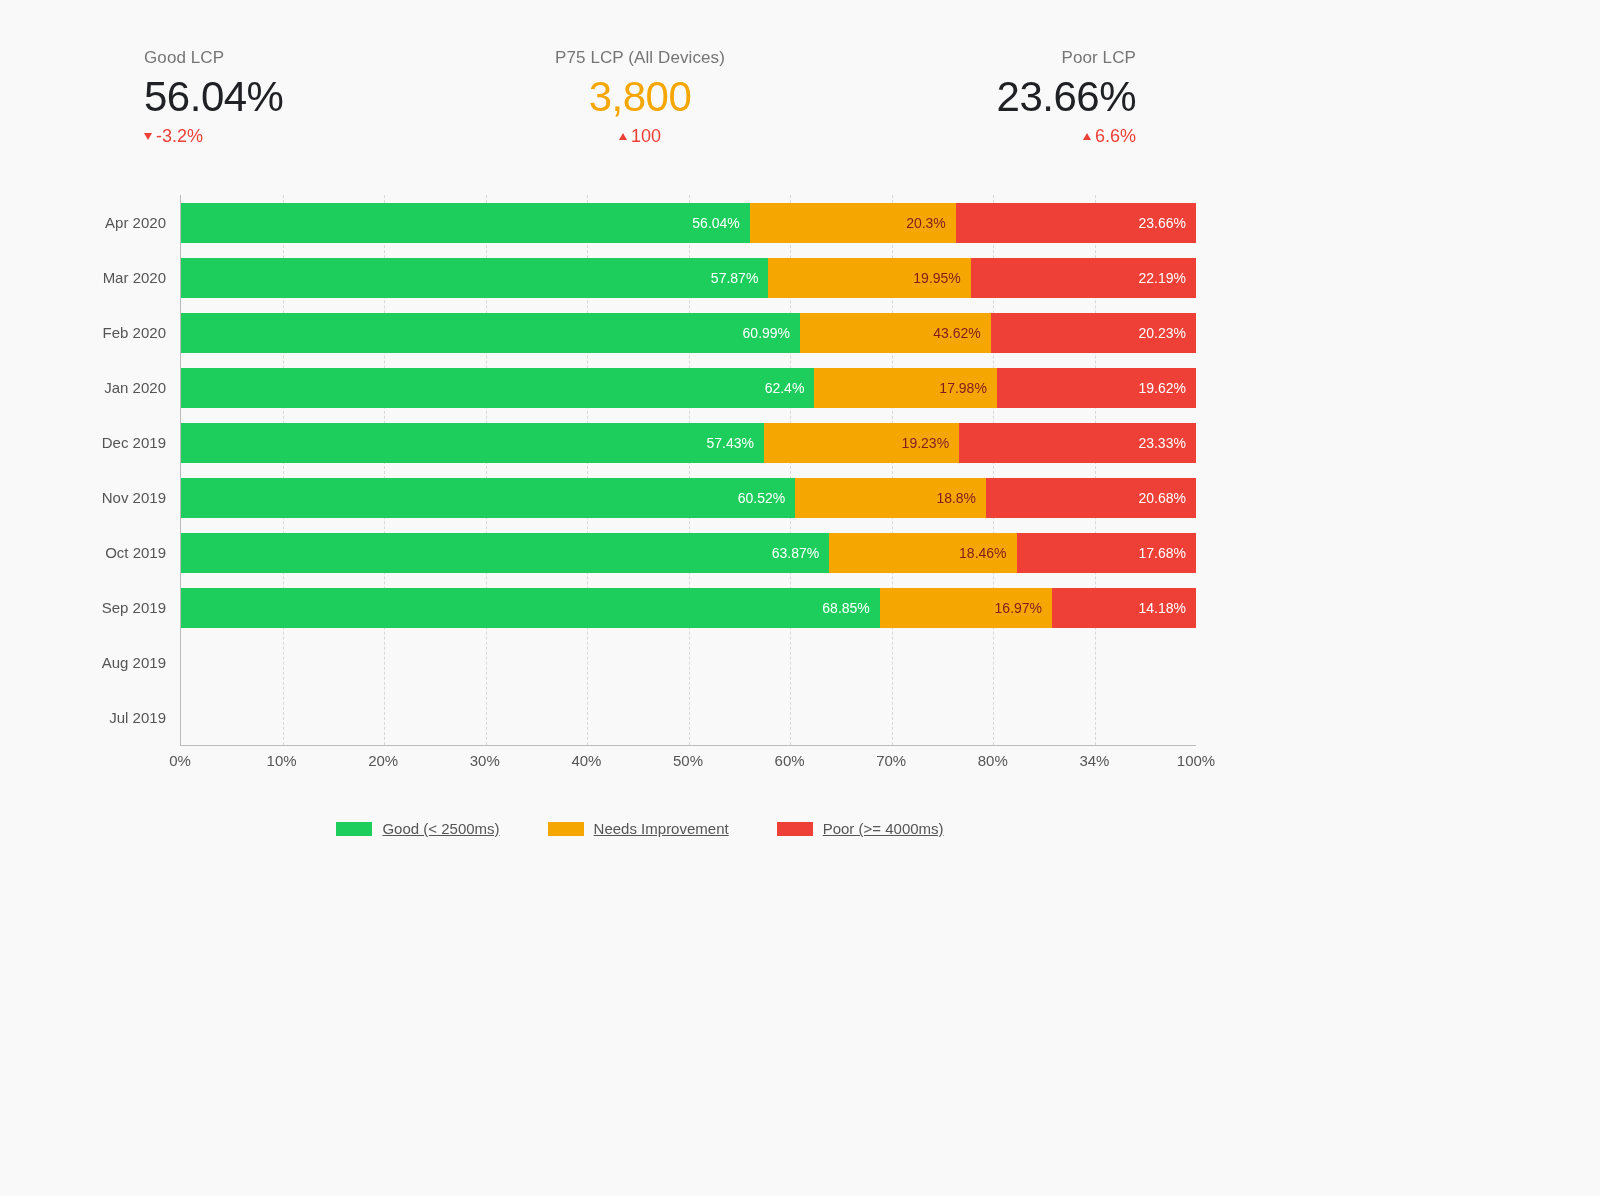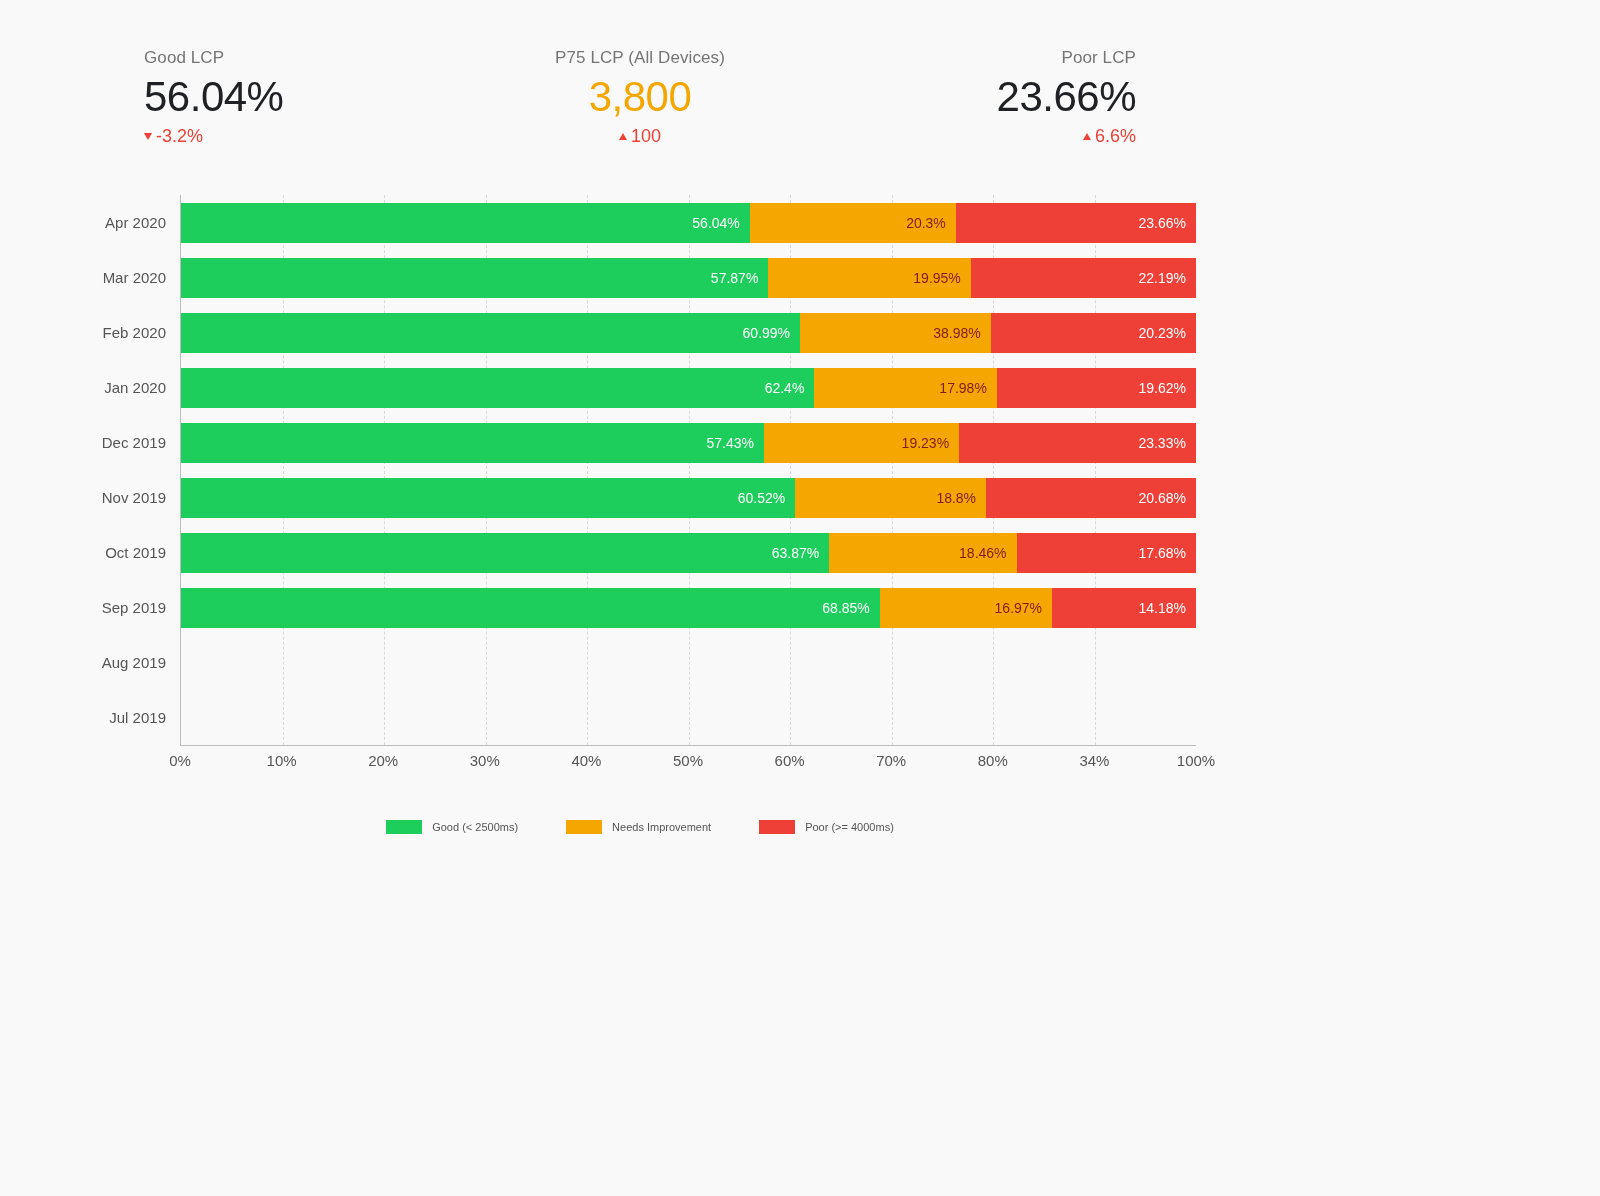--- a/index.html
+++ b/index.html
@@ -149,22 +149,23 @@
     font-size: 15px;
     color: var(--text-label);
   }
 
   
   .legend {
     margin-top: 46px;
     display: flex;
     justify-content: center;
     gap: 48px;
-    font-size: 11px;
+    font-size: 15px;
     color: var(--text-label);
+    text-decoration: underline;
   }
   .legend-item { display: inline-flex; align-items: center; gap: 10px; }
   .swatch { width: 36px; height: 14px; display: inline-block; }
   .swatch.good { background: var(--green); }
   .swatch.ni   { background: var(--orange); }
   .swatch.poor { background: var(--red); }
 </style>
 </head>
 <body>
 
@@ -233,21 +234,21 @@
           <div class="row">
             <div class="bar">
               <div class="seg good" style="width: 57.87%; padding-left: 36px;">57.87%</div>
               <div class="seg ni" style="width: 19.95%;">19.95%</div>
               <div class="seg poor" style="width: 22.19%;">22.19%</div>
             </div>
           </div>
           <div class="row">
             <div class="bar">
               <div class="seg good" style="width: 60.99%;">60.99%</div>
-              <div class="seg ni" style="width: 18.78%;">38.98%</div>
+              <div class="seg ni" style="width: 18.78%;">43.62%</div>
               <div class="seg poor" style="width: 20.23%;">20.23%</div>
             </div>
           </div>
           <div class="row">
             <div class="bar">
               <div class="seg good" style="width: 62.4%;">62.4%</div>
               <div class="seg ni" style="width: 17.98%;">17.98%</div>
               <div class="seg poor" style="width: 19.62%;">19.62%</div>
             </div>
           </div>

